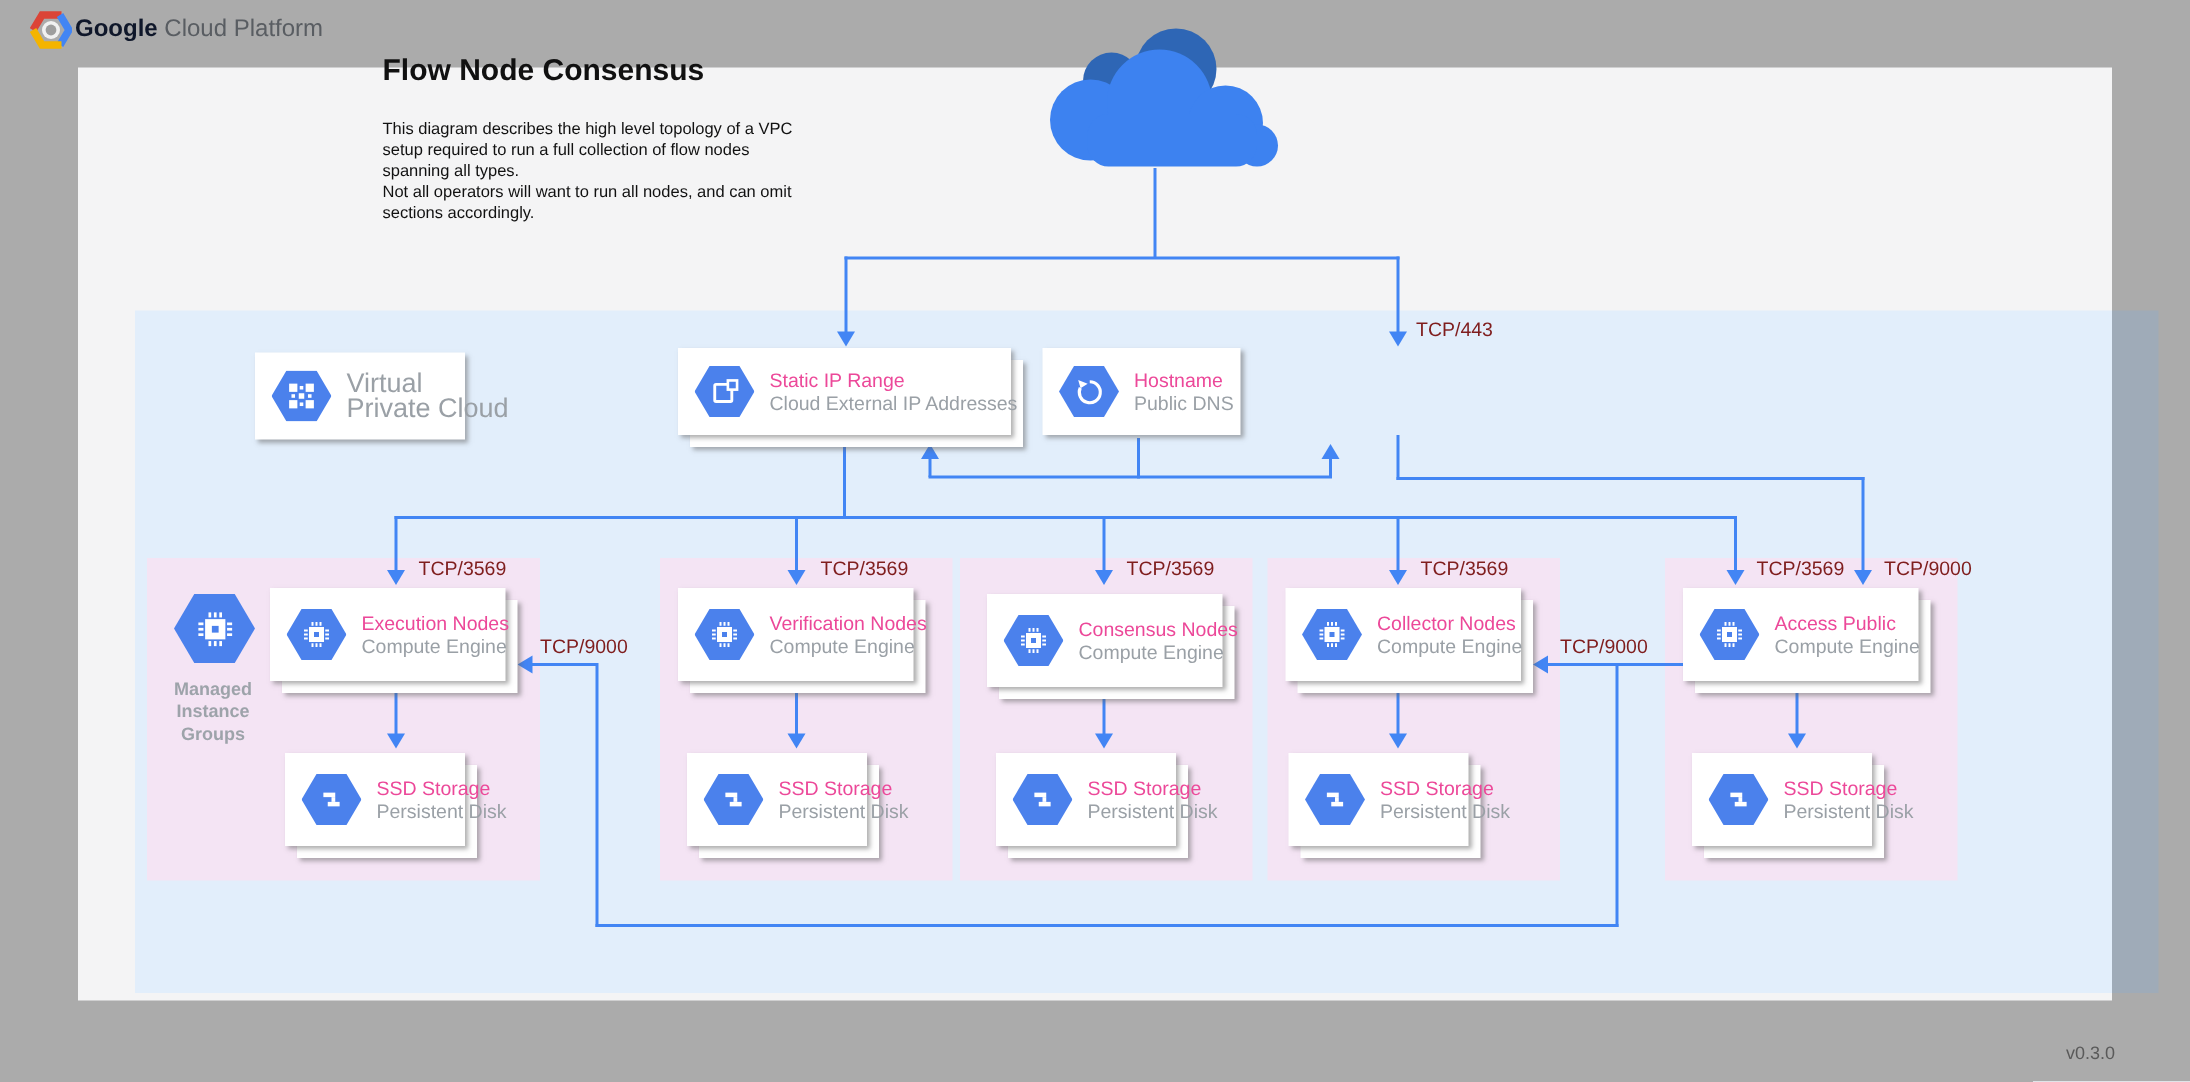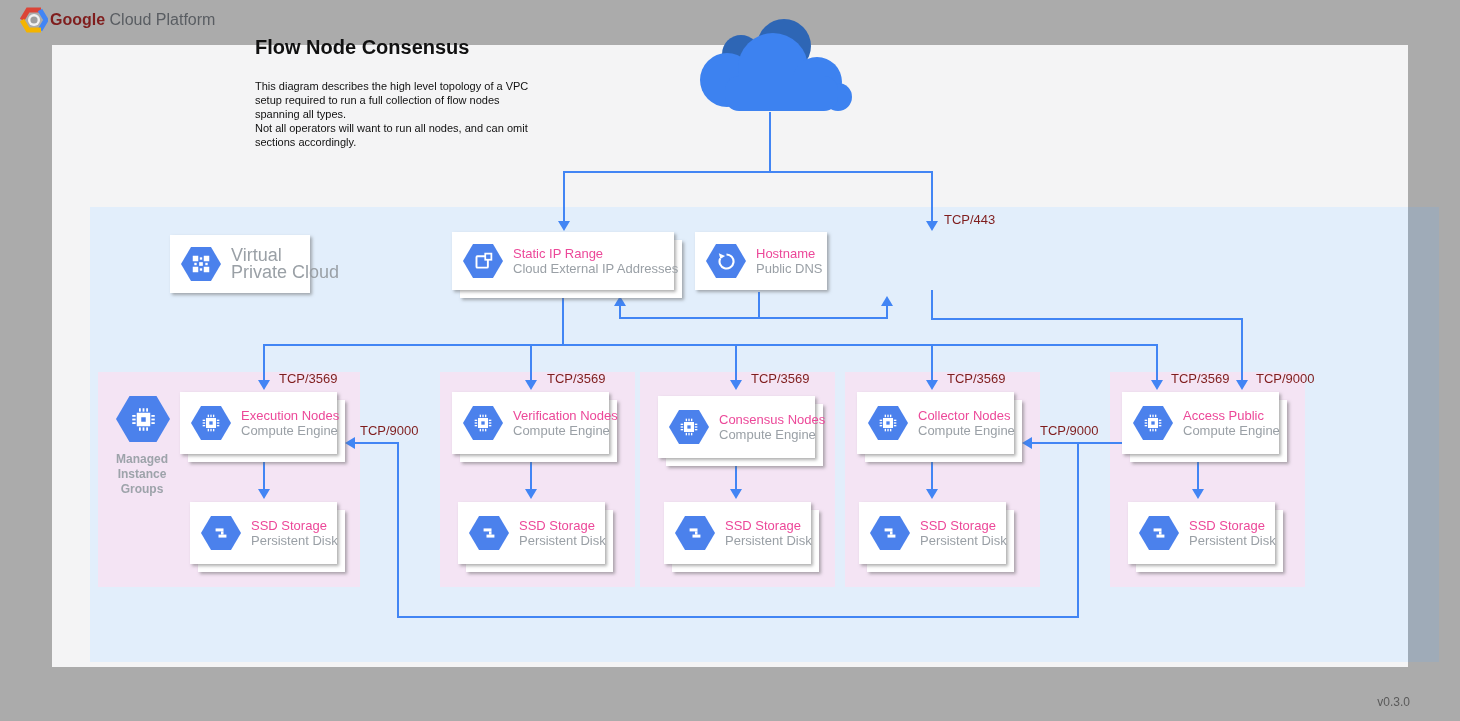--- a/index.html
+++ b/index.html
@@ -4,31 +4,31 @@
 <style>
   html,body{margin:0;padding:0;}
   #canvas{position:relative;width:1460px;height:721px;background:var(--page-bg);
           font-family:"Liberation Sans",sans-serif;overflow:hidden;}
   .abs{position:absolute;}
   #panel{position:absolute;left:52px;top:45px;width:1356px;height:622px;background:var(--panel-bg);}
   #vpc-zone{position:absolute;left:90px;top:207px;width:1318px;height:455px;background:var(--vpc-bg);}
   #vpc-zone-under-gray{position:absolute;left:1408px;top:207px;width:31px;height:455px;background:#9fabb8;}
   
   #brand{position:absolute;left:50px;top:11px;font-size:16px;color:#595d62;}
-  #brand b{font-weight:bold;color:#7f1d1d;}
+  #brand b{font-weight:bold;color:#0f172a;}
   
   #page-title{position:absolute;left:255px;top:36px;font-size:20px;font-weight:bold;color:#111;}
   #page-desc{position:absolute;left:255px;top:79px;width:276px;font-size:11px;line-height:14px;color:#111;white-space:pre-line;}
   #version{position:absolute;left:1330px;top:695px;width:80px;text-align:right;font-size:12px;color:#5a5a5a;}
   
   .section{position:absolute;top:372px;height:215px;background:var(--section-bg);}
   
   .cardwrap{position:absolute;height:58px;}
   .nodewrap{position:absolute;height:62px;width:157px;}
-  .ssdwrap{position:absolute;height:62px;width:147px;}
+  .ssdwrap{position:absolute;height:62px;width:120px;}
   .stack-back{position:absolute;left:8px;top:8px;width:100%;height:100%;background:#fff;
               box-shadow:2px 2px 3px rgba(95,95,95,.5);}
   .card{position:absolute;left:0;top:0;width:100%;height:100%;background:#fff;
         box-shadow:2px 2px 3px rgba(95,95,95,.5);display:flex;align-items:center;
         padding-left:11px;gap:10px;box-sizing:border-box;}
   .ctitle{font-size:13px;font-weight:500;color:#ec4899;white-space:nowrap;}
   .csub{font-size:13px;color:#9aa0a6;white-space:nowrap;}
   .gray-title{font-size:18px;color:#9aa0a6;white-space:nowrap;line-height:17px;}
   
   .hex{flex:0 0 auto;width:40px;height:34px;background:var(--hex-blue);

